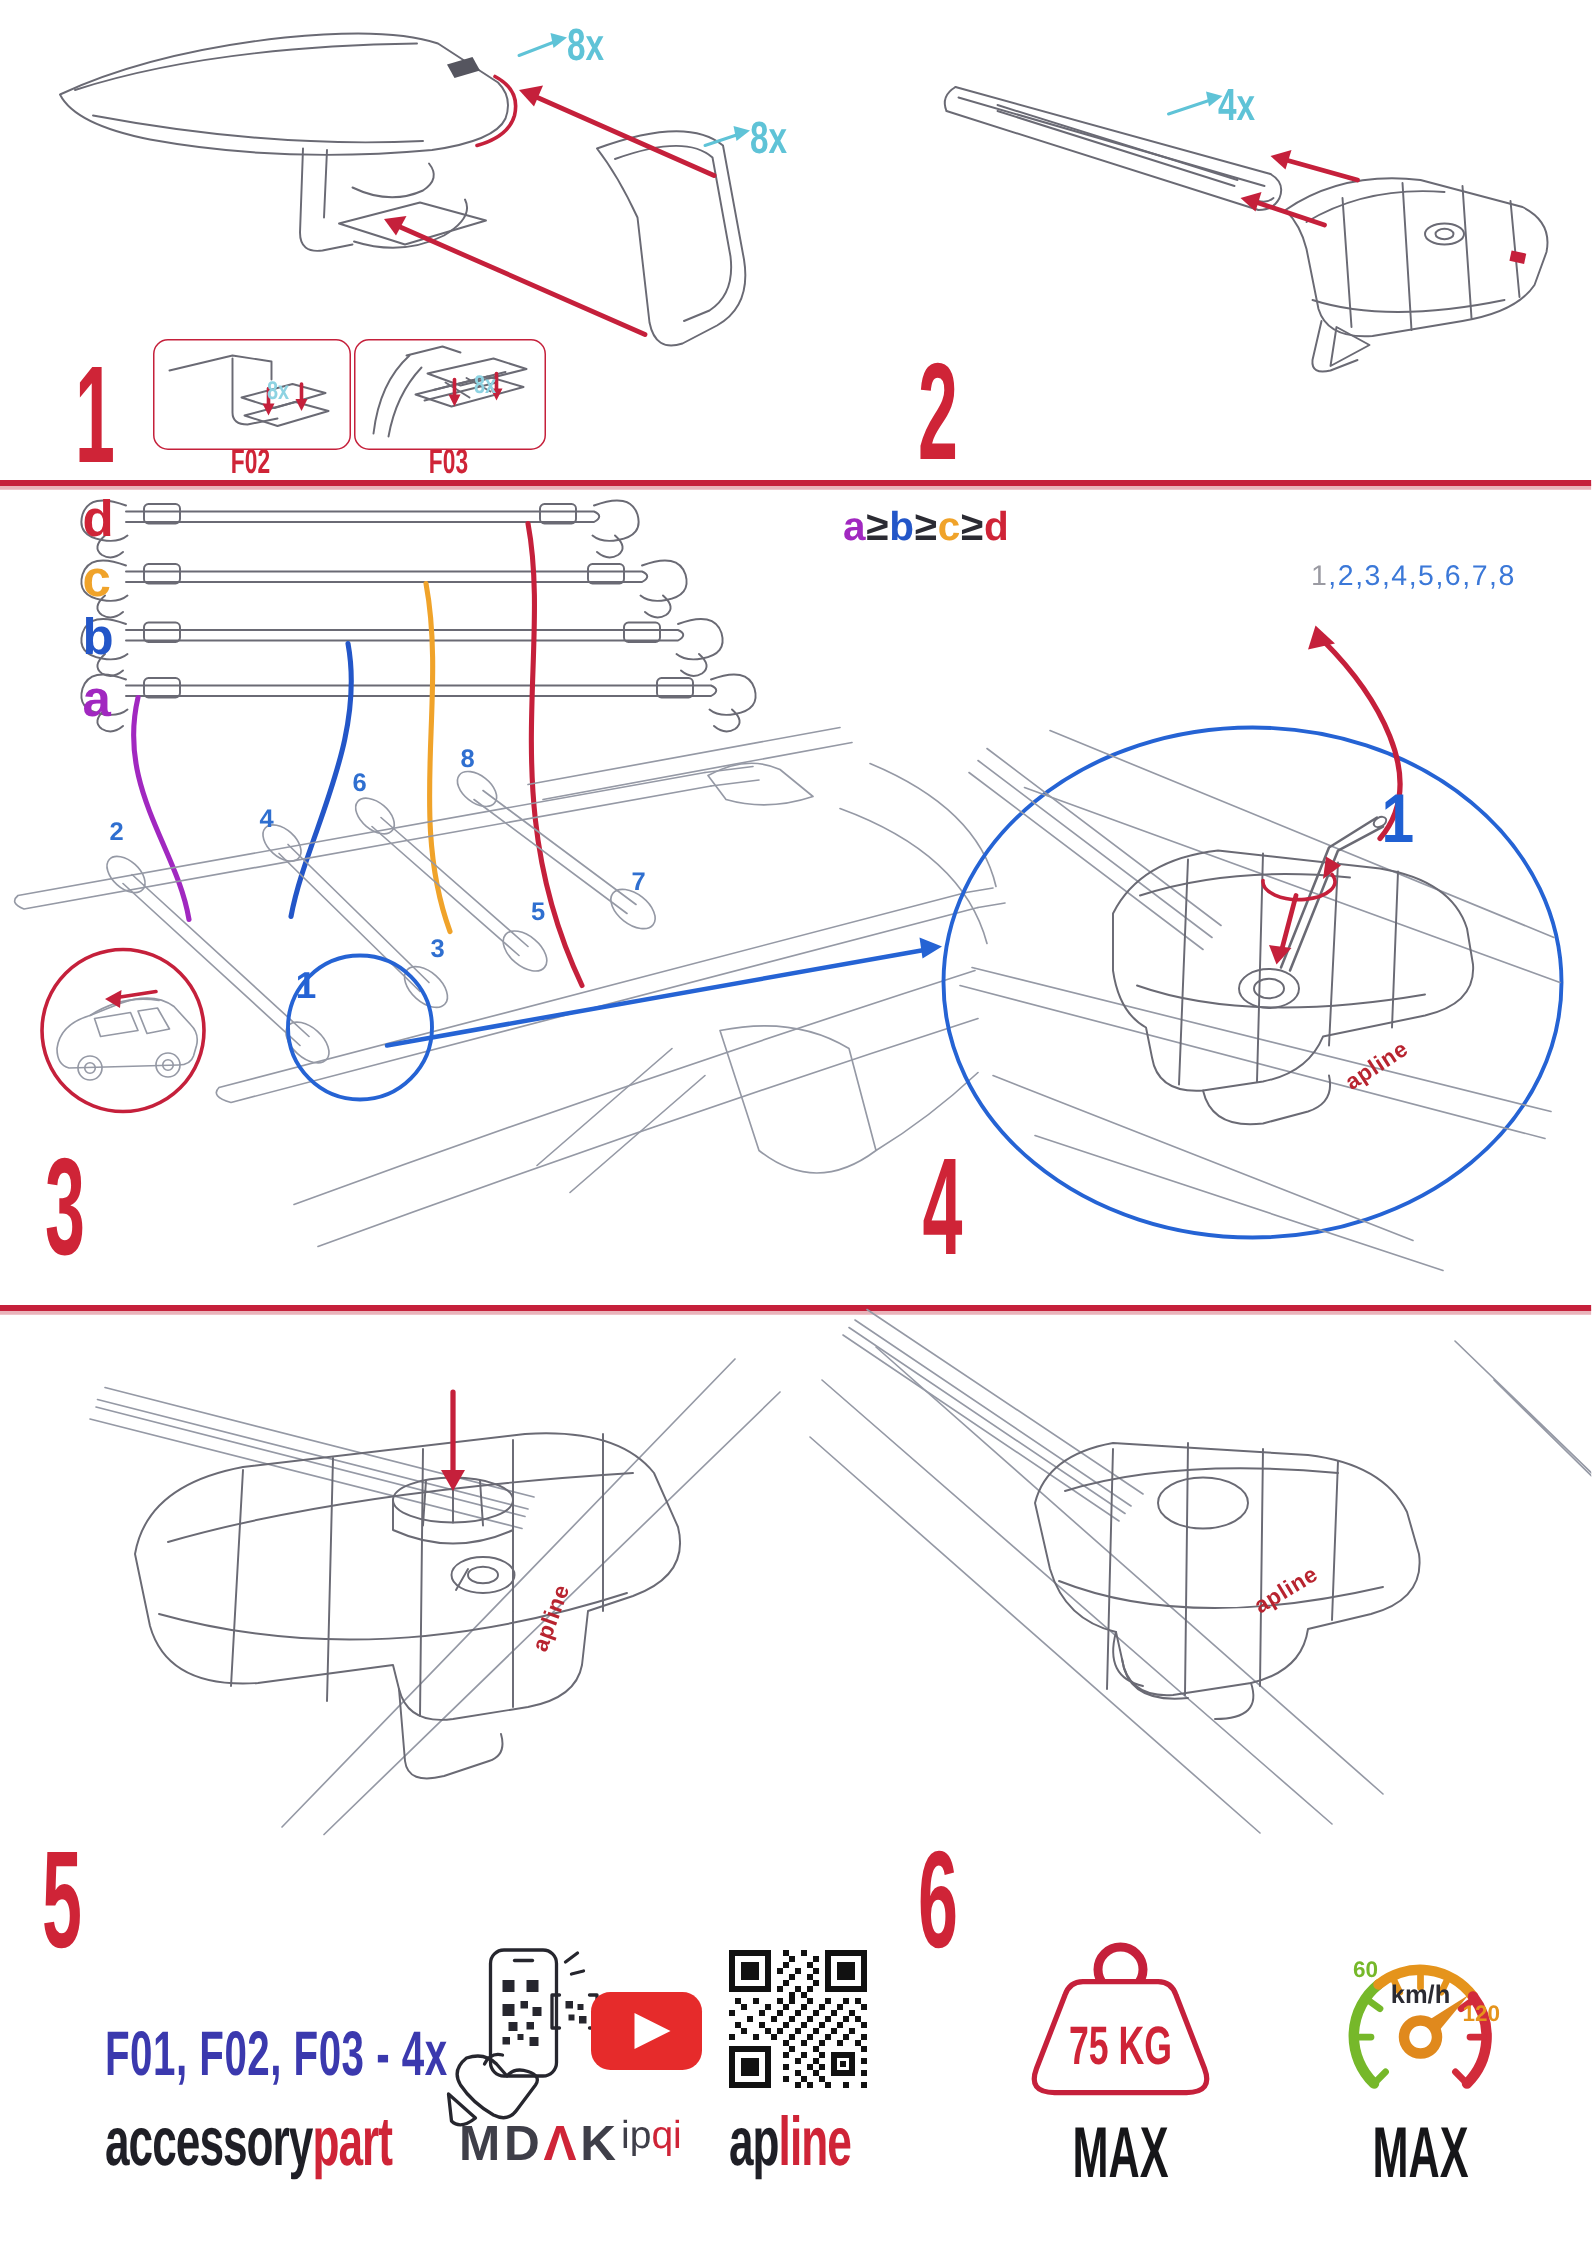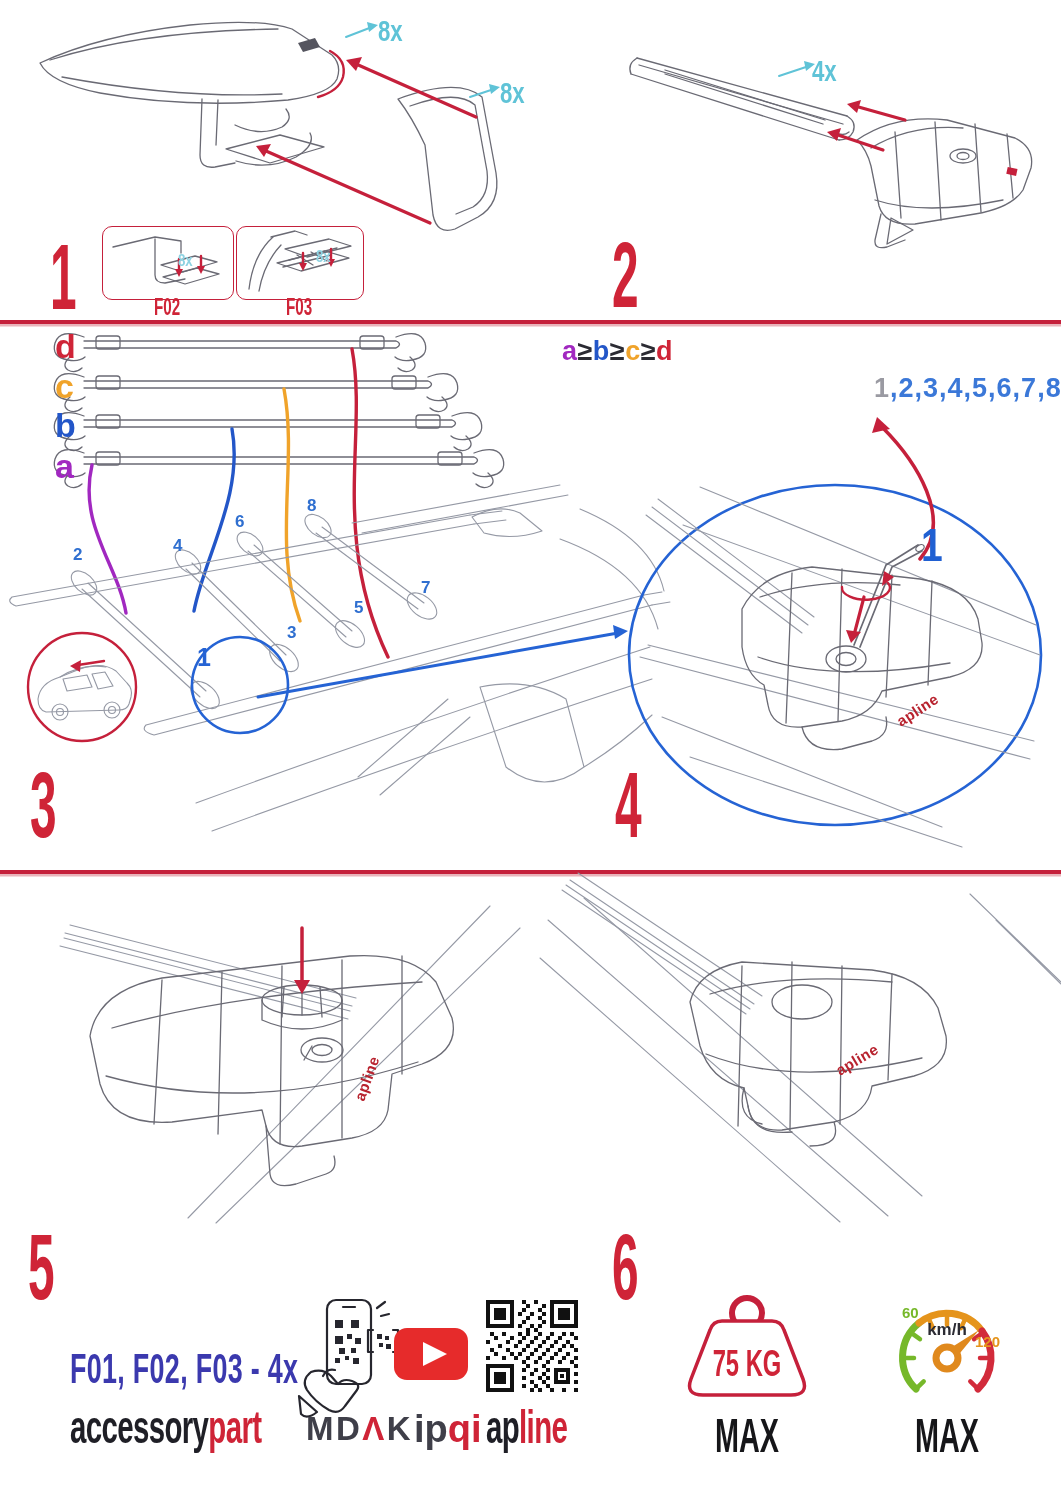--- a/index.html
+++ b/index.html
@@ -29,35 +29,35 @@
        transform:scaleX(0.74);transform-origin:0 0}
   .qty-sm{position:absolute;color:#8ed3e2;font-weight:700;font-size:17px;line-height:1;
        transform:scaleX(0.78);transform-origin:0 0}
   .inset-box{position:absolute;border:1.6px solid #c5203b;border-radius:10px;background:#fff}
   .inset-label{position:absolute;color:#cf2437;font-weight:700;font-size:23px;line-height:1;
        text-align:center;transform:scaleX(0.66)}
   .bar-label{position:absolute;font-weight:700;font-size:34px;line-height:1}
   .lbl-d{color:#cf2437}.lbl-c{color:#f0a32a}.lbl-b{color:#2356c8}.lbl-a{color:#a128c0}
   .formula{position:absolute;font-weight:700;font-size:27px;line-height:1;letter-spacing:0.5px}
   .f-a{color:#a128c0}.f-b{color:#2356c8}.f-c{color:#f0a32a}.f-d{color:#cf2437}.f-ge{color:#2b2b33}
-  .sequence{position:absolute;font-size:27px;font-weight:700;line-height:1;color:#3b78d8;letter-spacing:1px}
+  .sequence{position:absolute;font-size:19px;font-weight:400;line-height:1;color:#3b78d8;letter-spacing:1px}
   .seq-first{color:#9a9aa2}
   .roofnum{position:absolute;color:#2f6fd0;font-weight:700;font-size:17px;line-height:1}
   .roofnum-big{position:absolute;color:#2563d4;font-weight:700;font-size:25px;line-height:1}
   .callout-1{position:absolute;color:#2060d2;font-weight:700;font-size:46px;line-height:1;
        transform:scaleX(0.85);transform-origin:0 0}
   .fittings{position:absolute;color:#3b39ae;font-weight:700;font-size:42px;line-height:1;
        transform:scaleX(0.64);transform-origin:0 0;letter-spacing:0.5px}
   .brand-cond{position:absolute;font-weight:700;font-size:46px;line-height:1;color:#1f1f26;
        transform:scaleX(0.64);transform-origin:0 0;letter-spacing:-1px;white-space:nowrap}
   .brand-cond .red{color:#cf2437}
   .brand-mdak{position:absolute;font-weight:700;font-size:33px;line-height:1;color:#3f3f49;
        letter-spacing:2.5px;white-space:nowrap}
   .brand-mdak .red{color:#cf2437}
-  .brand-ipqi{position:absolute;font-weight:700;font-size:38px;line-height:1;color:#3f3f49;white-space:nowrap}
+  .brand-ipqi{position:absolute;font-weight:400;font-size:26px;line-height:1;color:#3f3f49;white-space:nowrap}
   .brand-ipqi .red{color:#cf2437}
   .kg-text{position:absolute;color:#cf2437;font-weight:700;font-size:36px;line-height:1;
        text-align:center;transform:scaleX(0.66)}
   .max-text{position:absolute;color:#161619;font-weight:700;font-size:48px;line-height:1;
        text-align:center;transform:scaleX(0.6)}
   .kmh-text{position:absolute;color:#2b2b33;font-weight:600;font-size:17px;line-height:1;text-align:center}
   .brand-sm{font-size:15px;font-weight:700;fill:#b8232f;letter-spacing:0.5px}
   .gauge-t60{font-size:15px;font-weight:700;fill:#76b82a}
   .gauge-t120{font-size:15px;font-weight:700;fill:#e5941c}
 </style>

